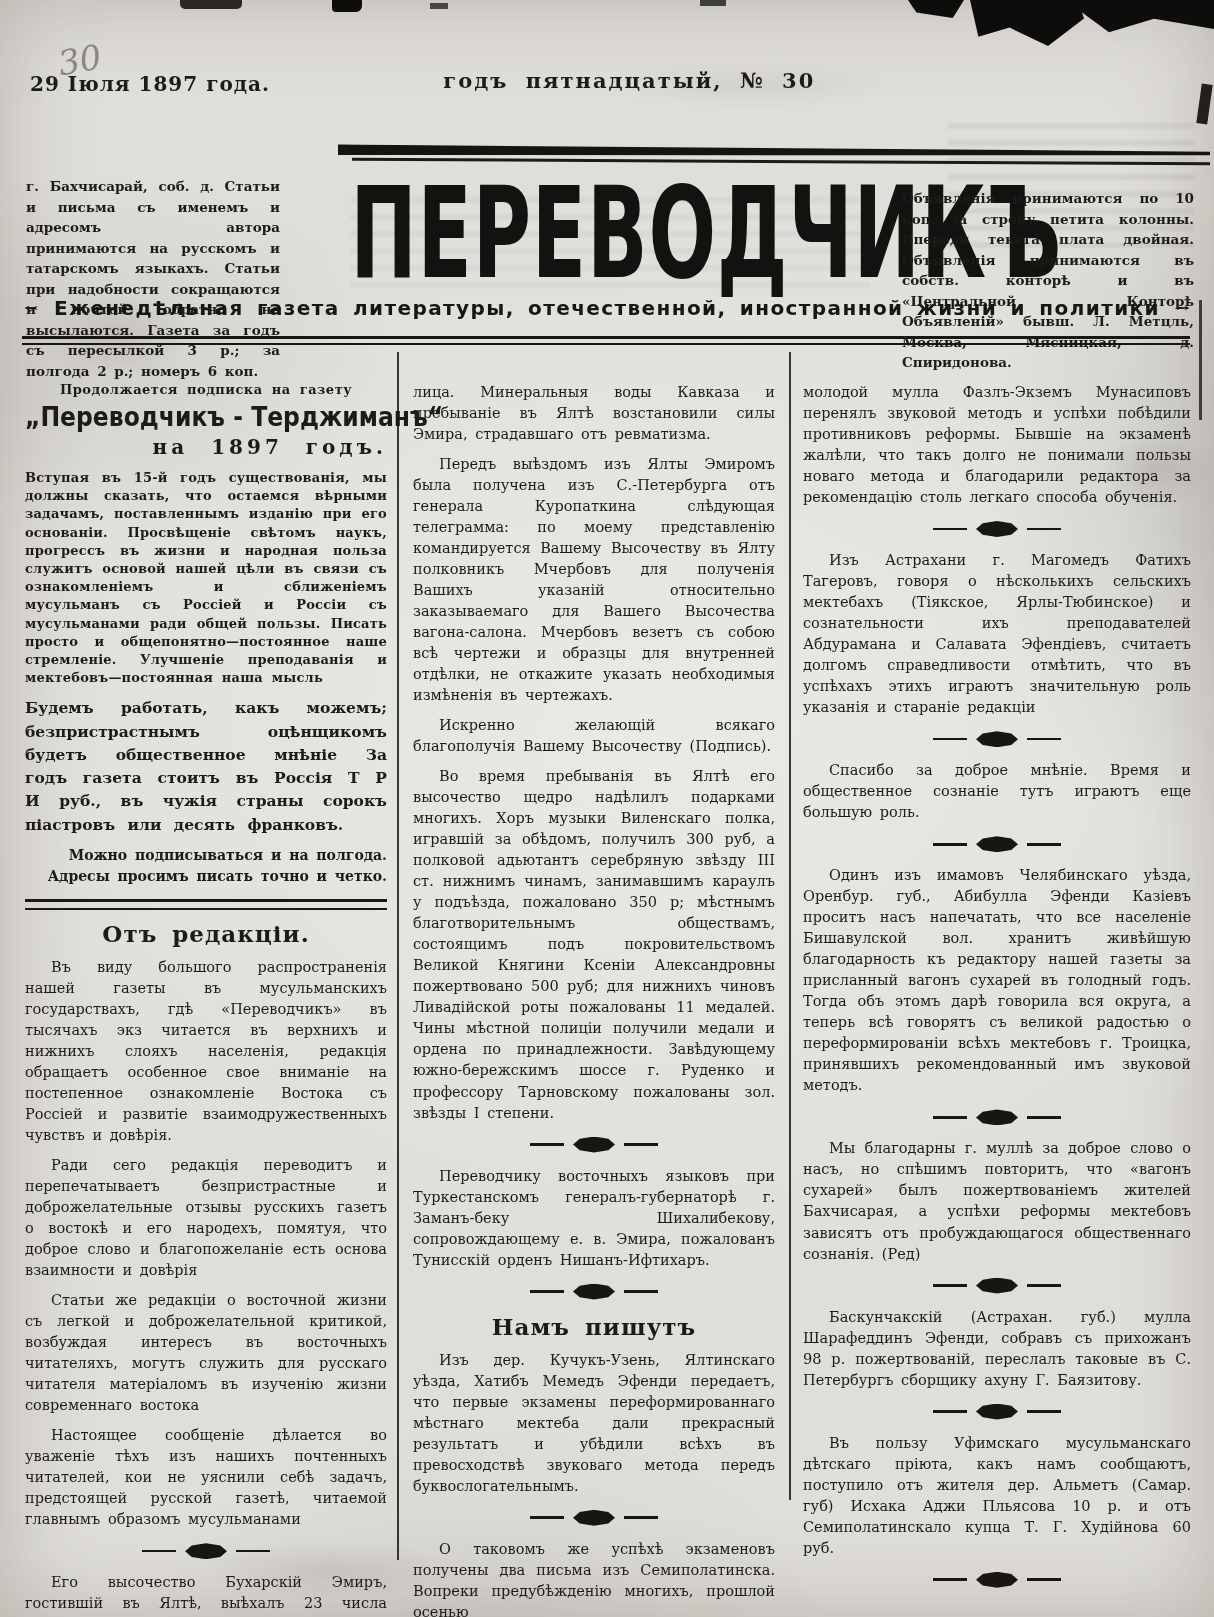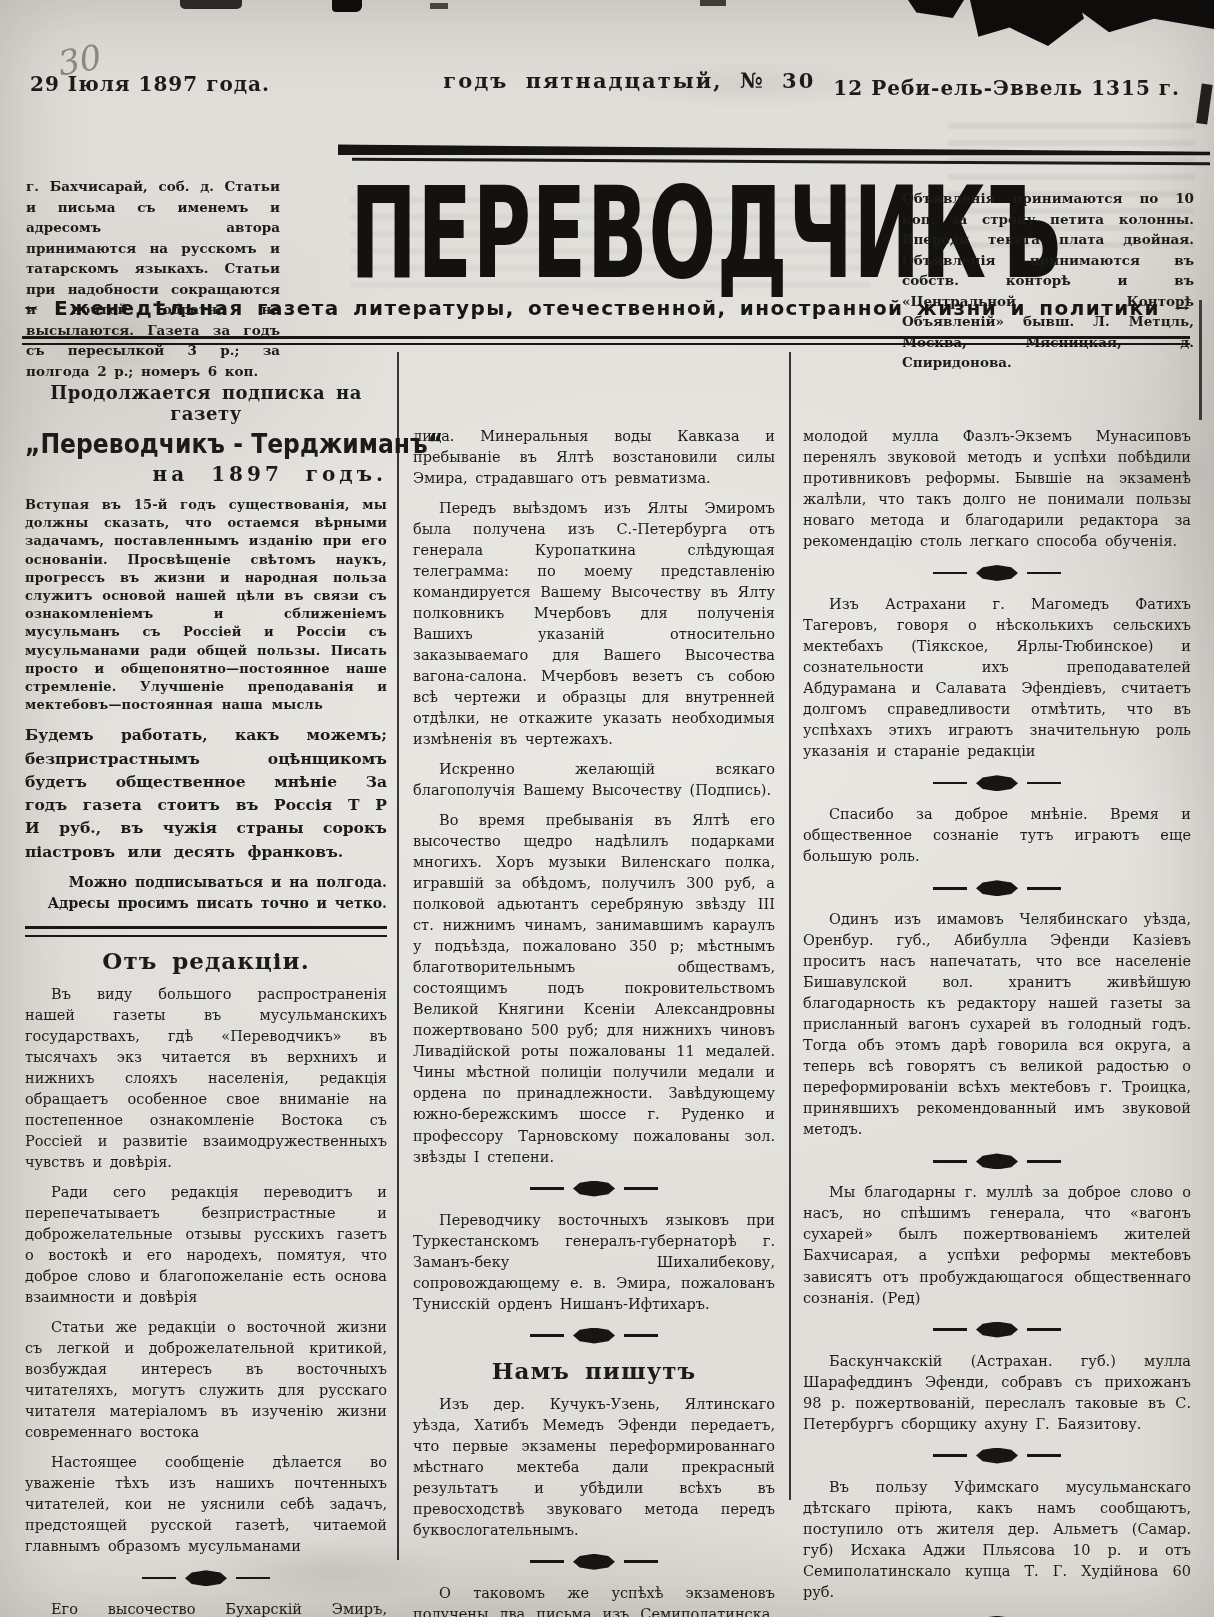--- a/index.html
+++ b/index.html
@@ -43,25 +43,25 @@
   
   .col{position:absolute;top:352px;padding-top:30px;box-sizing:border-box;}
   .col1{left:25px;width:362px;}
   .col2{left:413px;width:362px;}
   .col3{left:803px;width:388px;}
   .vrule{position:absolute;width:2px;background:rgba(25,23,20,.85);}
   .vrule1{left:397px;top:352px;height:1208px;}
   .vrule2{left:789px;top:352px;height:1148px;}
   .blk{margin:0 0 9px;}
   .para{font-size:14.5px;line-height:1.45;text-align:justify;text-indent:26px;word-spacing:3px;}
-  .noind{text-indent:0;margin-top:44px;}
+  .noind{text-indent:0;}
   .manifesto{font-size:13px;font-weight:bold;line-height:1.4;text-indent:0;word-spacing:4px;letter-spacing:.2px;}
   .emph{font-size:15.5px;font-weight:bold;line-height:1.5;word-spacing:7px;text-indent:0;}
   .cen-sm{font-size:14px;font-weight:bold;text-align:right;text-indent:0;line-height:1.5;}
-  .line{font-size:18px;font-weight:bold;text-align:center;letter-spacing:.5px;word-spacing:4px;margin-bottom:4px;}
+  .line{font-size:13px;font-weight:bold;text-align:center;letter-spacing:.5px;word-spacing:4px;margin-bottom:4px;}
   .title{font-family:"DejaVu Sans", sans-serif;font-size:23.5px;font-weight:bold;text-align:center;white-space:nowrap;transform:scaleY(1.12);margin:6px 0 4px;}
   .year{font-size:20px;font-weight:bold;text-align:right;letter-spacing:4px;word-spacing:12px;margin-bottom:10px;}
   .rule{height:6px;border-top:3px solid #191816;border-bottom:2px solid #191816;margin:12px 0 10px;}
   .heading{font-size:23px;font-weight:bold;text-align:center;letter-spacing:1px;word-spacing:6px;margin:6px 0 10px;}
   .divider{display:flex;align-items:center;justify-content:center;gap:9px;margin:13px 0;}
   .dline{width:34px;height:2.5px;background:#171613;}
   .ddia{width:42px;height:16px;background:#171613;clip-path:polygon(0 50%,16% 14%,50% 0,84% 14%,100% 50%,84% 86%,50% 100%,16% 86%);}
   
   .mark{position:absolute;background:#0e0d0b;}
   .tear1{right:0;top:0;width:150px;height:34px;clip-path:polygon(0 0,100% 0,100% 85%,60% 55%,30% 95%,10% 30%);}
@@ -96,21 +96,20 @@
   <div class="stain stain1"></div>
   <div class="stain stain2"></div>
   <div class="stain stain3"></div>
   <div class="stain stain4"></div>
   <div class="ghost ghost-a"></div>
   <div class="ghost ghost-b"></div>
 
   <div class="handwriting">30</div>
   <div class="hdr-left">29 Іюля 1897 года.</div>
   <div class="hdr-center">годъ пятнадцатый, № 30</div>
-  <div class="hdr-right">12 Реби-ель-Эввель 1315 г.</div>
   <div class="head-rule"></div>
   <div class="head-rule2"></div>
 
   <div class="notice notice-left">г. Бахчисарай, соб. д. Статьи и письма съ именемъ и адресомъ автора принимаются на русскомъ и татарскомъ языкахъ. Статьи при надобности сокращаются и почтой обратно не высылаются. Газета за годъ съ пересылкой 3 р.; за полгода 2 р.; номеръ 6 коп.</div>
   <div class="masthead">
     <span class="title">ПЕРЕВОДЧИКЪ</span>
   </div>
   <div class="notice notice-right">Объявленія принимаются по 10 коп. за строку петита колонны. Впереди текста плата двойная. Объявленія принимаются въ собств. конторѣ и въ «Центральной Конторѣ Объявленій» бывш. Л. Метцль, Москва, Мясницкая, д. Спиридонова.</div>
 
   <div class="banner">
@@ -189,21 +188,21 @@
         <span class="dline"></span>
         <span class="ddia"></span>
         <span class="dline"></span>
       </div>
       <div class="blk para">Одинъ изъ имамовъ Челябинскаго уѣзда, Оренбур. губ., Абибулла Эфенди Казіевъ проситъ насъ напечатать, что все населеніе Бишавулской вол. хранитъ живѣйшую благодарность къ редактору нашей газеты за присланный вагонъ сухарей въ голодный годъ. Тогда объ этомъ дарѣ говорила вся округа, а теперь всѣ говорятъ съ великой радостью о переформированіи всѣхъ мектебовъ г. Троицка, принявшихъ рекомендованный имъ звуковой методъ.</div>
       <div class="blk divider">
         <span class="dline"></span>
         <span class="ddia"></span>
         <span class="dline"></span>
       </div>
-      <div class="blk para">Мы благодарны г. муллѣ за доброе слово о насъ, но спѣшимъ генерала, что «вагонъ сухарей» былъ пожертвованіемъ жителей Бахчисарая, а успѣхи реформы мектебовъ зависятъ отъ пробуждающагося общественнаго сознанія. (Ред)</div>
+      <div class="blk para">Мы благодарны г. муллѣ за доброе слово о насъ, но спѣшимъ повторитъ, что «вагонъ сухарей» былъ пожертвованіемъ жителей Бахчисарая, а успѣхи реформы мектебовъ зависятъ отъ пробуждающагося общественнаго сознанія. (Ред)</div>
       <div class="blk divider">
         <span class="dline"></span>
         <span class="ddia"></span>
         <span class="dline"></span>
       </div>
       <div class="blk para">Баскунчакскій (Астрахан. губ.) мулла Шарафеддинъ Эфенди, собравъ съ прихожанъ 98 р. пожертвованій, переслалъ таковые въ С. Петербургъ сборщику ахуну Г. Баязитову.</div>
       <div class="blk divider">
         <span class="dline"></span>
         <span class="ddia"></span>
         <span class="dline"></span>

